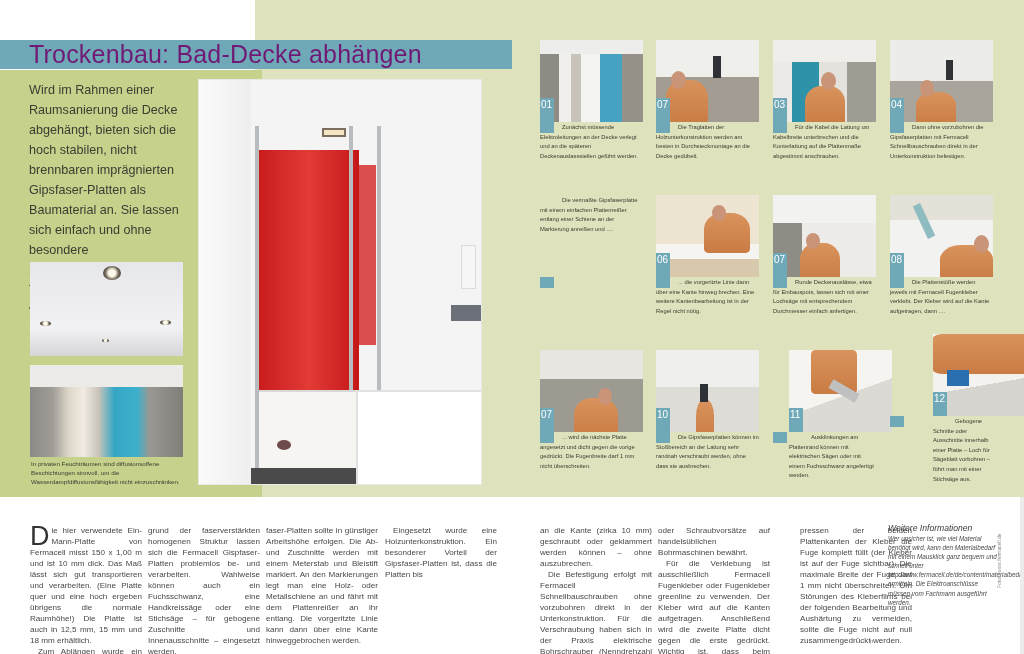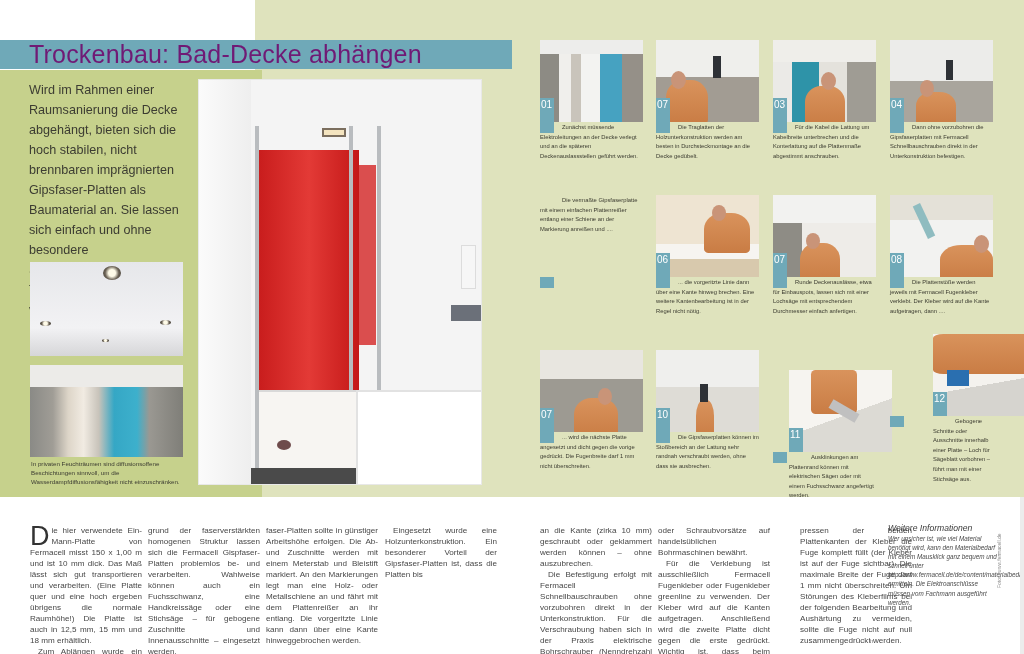--- a/index.html
+++ b/index.html
@@ -180,21 +180,21 @@
 </div>
 <div class="step" style="left:656px;top:350px;">
   <div class="img" style="background:linear-gradient(180deg,#efefed 0 45%,#dedcd6 45%);">
     <div class="person" style="left:40px;top:50px;width:18px;height:40px;"></div>
     <div style="position:absolute;left:44px;top:34px;width:8px;height:18px;background:#2e3136;"></div>
     <div class="num">10</div>
   </div>
   <div class="num-tail"></div>
   <div class="txt">Die Gipsfaserplatten können im Stoßbereich an der Lattung sehr randnah verschraubt werden, ohne dass sie ausbrechen.</div>
 </div>
-<div class="step" style="left:773px;top:370px;padding-left:16px;">
+<div class="step" style="left:773px;top:350px;padding-left:16px;">
   <div class="img" style="background:linear-gradient(160deg,#f6f4f0 0 55%,#dcdad4 55%);">
     <div class="person" style="left:22px;top:0;width:46px;height:44px;border-radius:10%;"></div>
     <div style="position:absolute;left:40px;top:36px;width:30px;height:10px;background:#c0c0c0;transform:rotate(30deg);"></div>
     <div class="num">11</div>
   </div>
   <div class="num-tail"></div>
   <div class="txt">Ausklinkungen am Plattenrand können mit elektrischen Sägen oder mit einem Fuchsschwanz angefertigt werden.</div>
 </div>
 <div class="step" style="left:890px;top:334px;padding-left:43px;">
   <div class="img" style="background:linear-gradient(170deg,#f4f2ee 0 60%,#d6d4cf 60%);">

